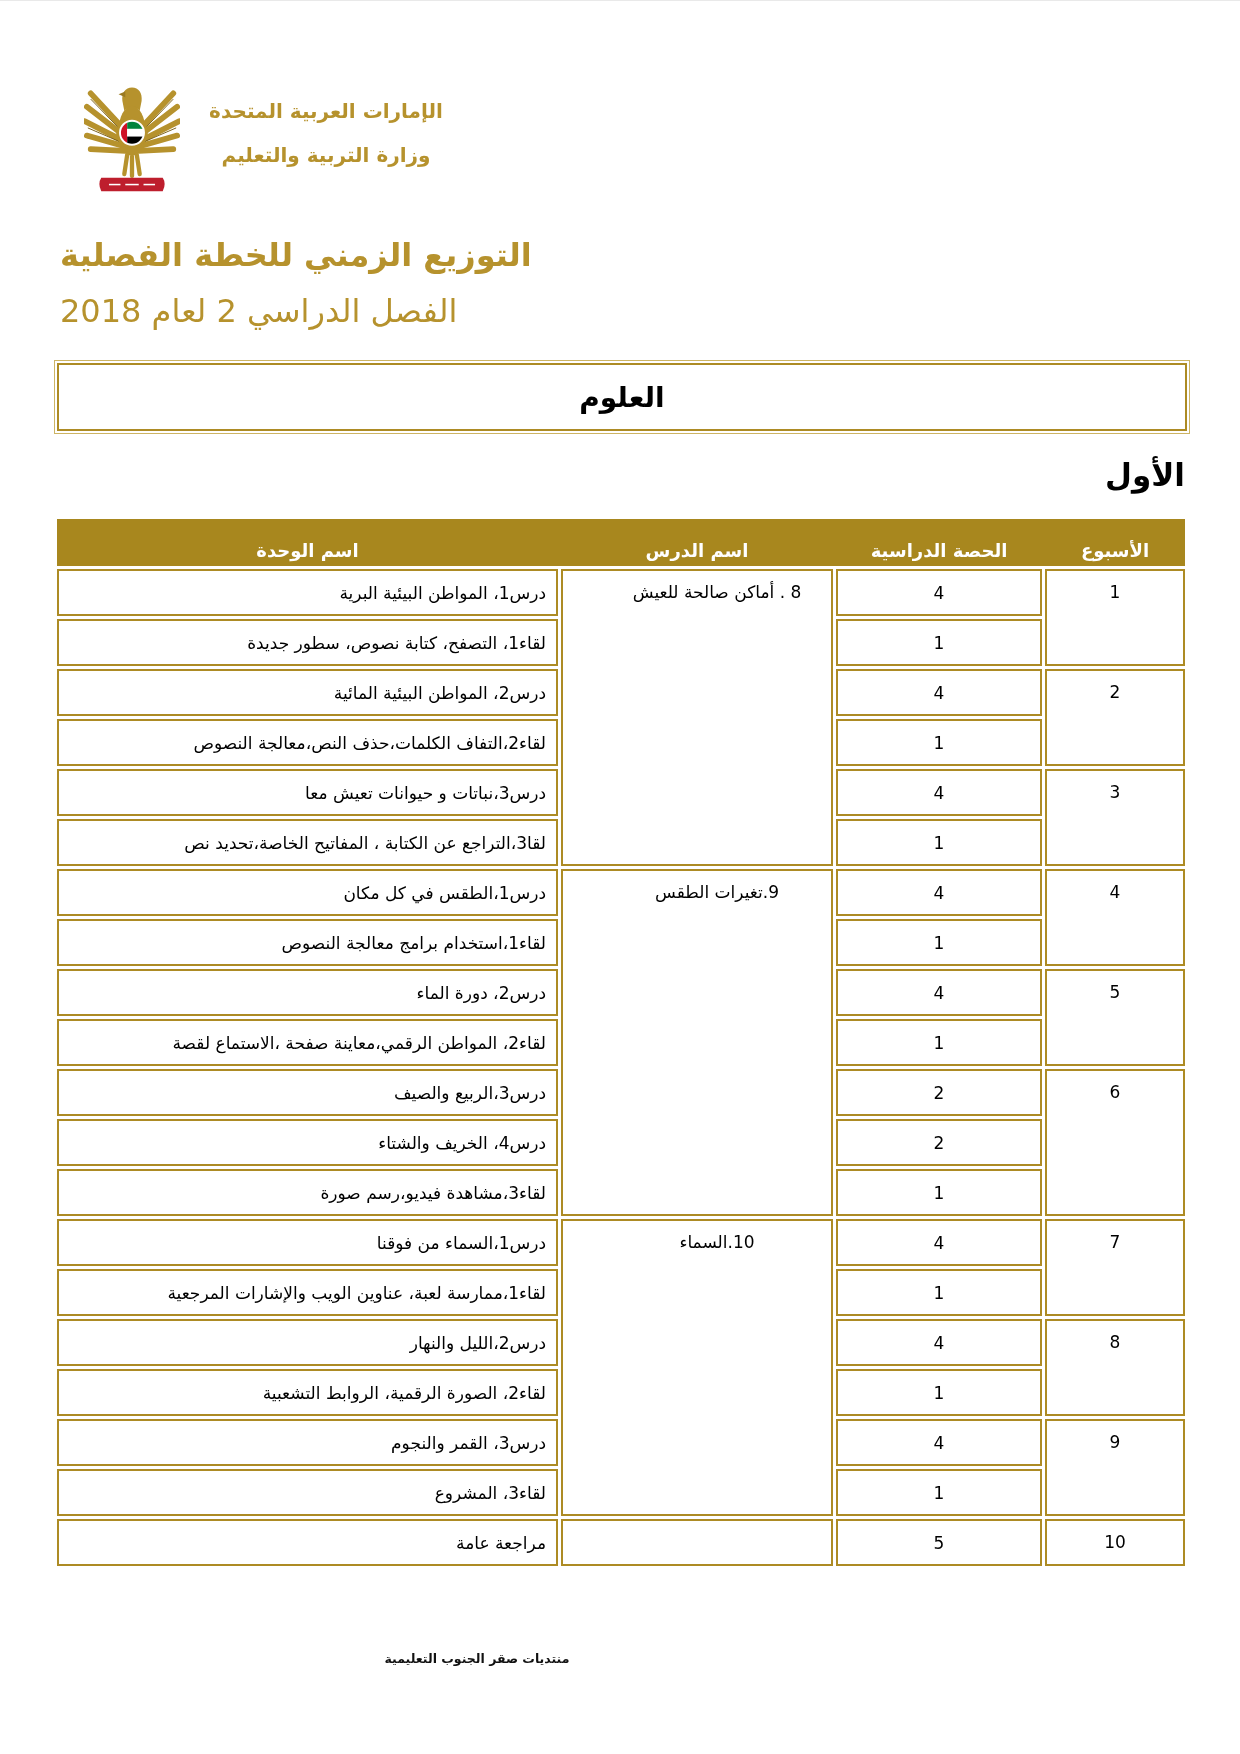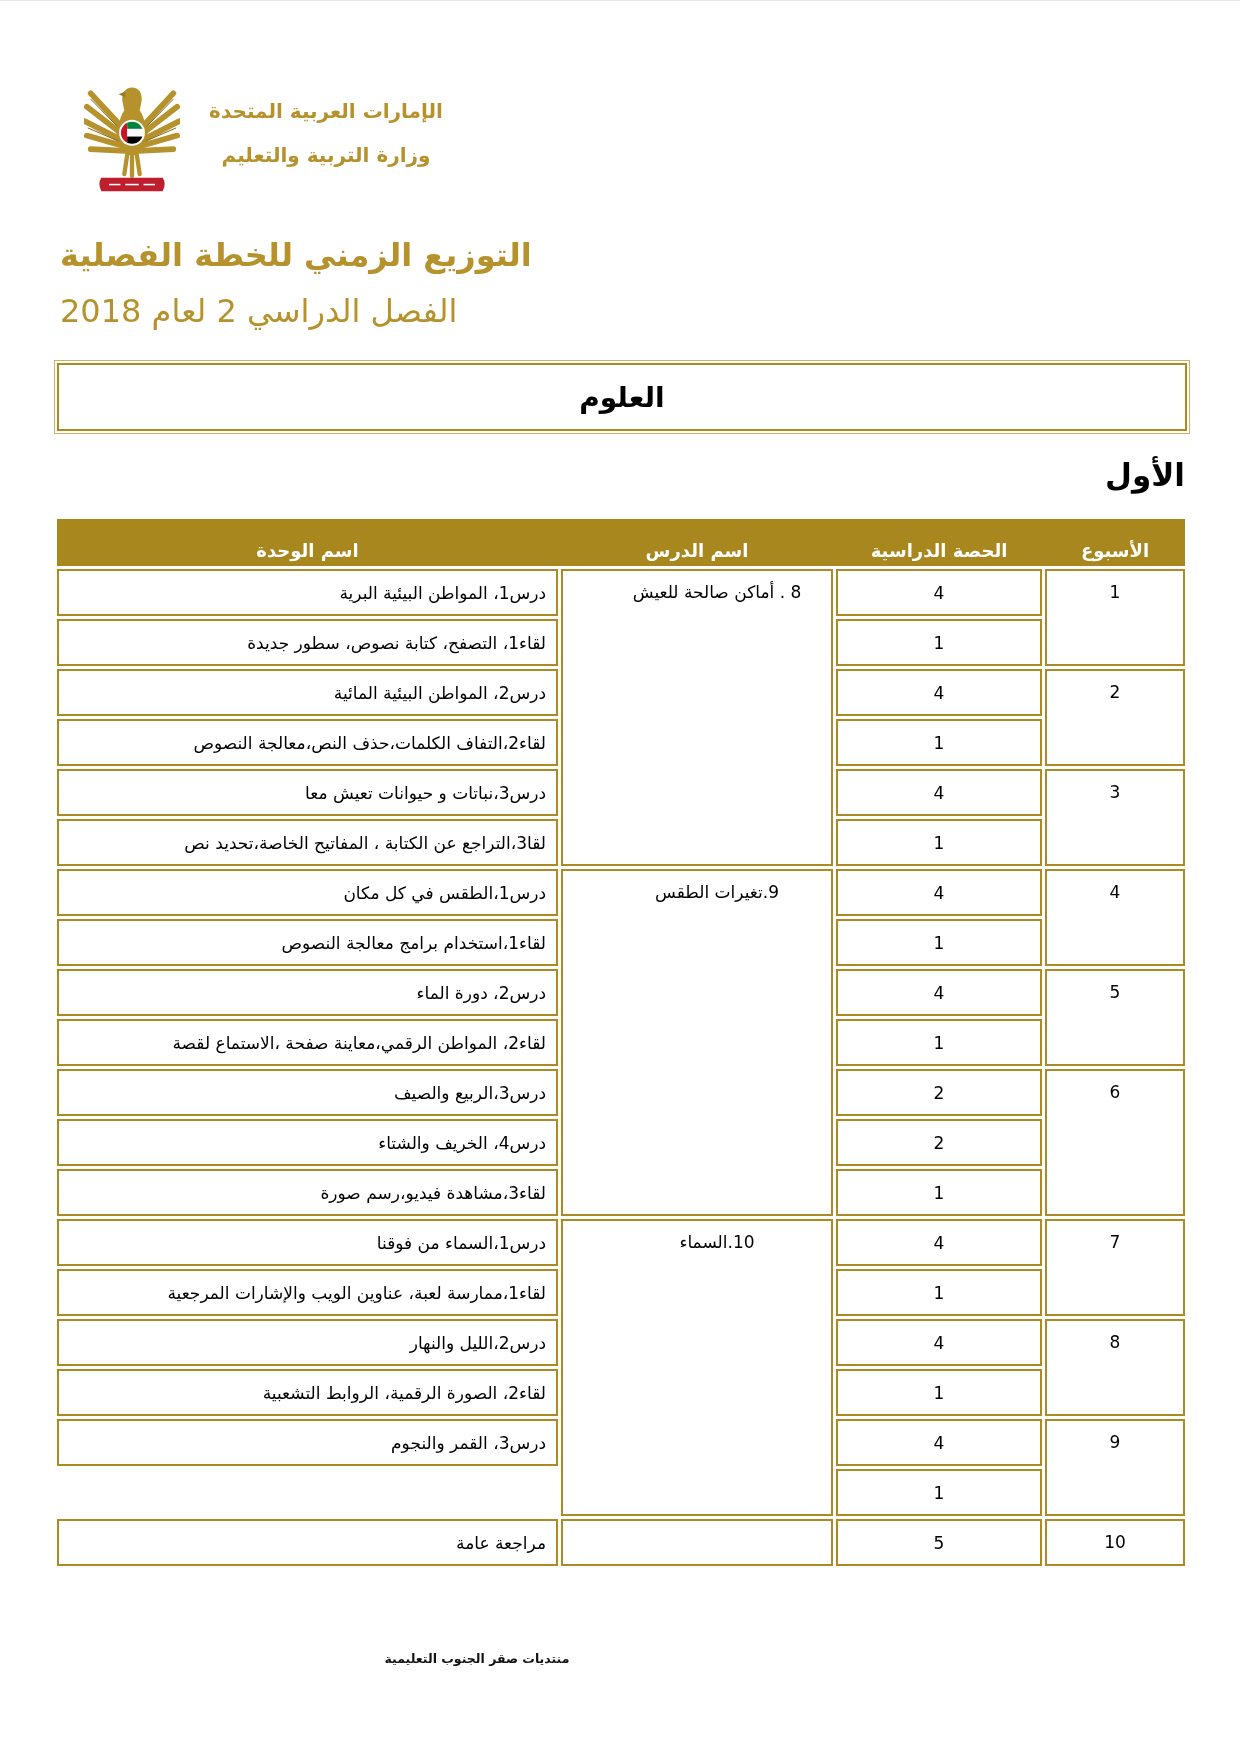--- a/index.html
+++ b/index.html
@@ -197,18 +197,19 @@
     <div class="cell lesson" style="grid-row:9">درس2، دورة الماء</div>
     <div class="cell lesson" style="grid-row:10">لقاء2، المواطن الرقمي،معاينة صفحة ،الاستماع لقصة</div>
     <div class="cell lesson" style="grid-row:11">درس3،الربيع والصيف</div>
     <div class="cell lesson" style="grid-row:12">درس4، الخريف والشتاء</div>
     <div class="cell lesson" style="grid-row:13">لقاء3،مشاهدة فيديو،رسم صورة</div>
     <div class="cell lesson" style="grid-row:14">درس1،السماء من فوقنا</div>
     <div class="cell lesson" style="grid-row:15">لقاء1،ممارسة لعبة، عناوين الويب والإشارات المرجعية</div>
     <div class="cell lesson" style="grid-row:16">درس2،الليل والنهار</div>
     <div class="cell lesson" style="grid-row:17">لقاء2، الصورة الرقمية، الروابط التشعبية</div>
     <div class="cell lesson" style="grid-row:18">درس3، القمر والنجوم</div>
+    <div class="cell lesson" style="grid-row:19">لقاء3، المشروع</div>
     <div class="cell lesson" style="grid-row:20">مراجعة عامة</div>
   </div>
 
   <div class="footer-credit">منتديات صقر الجنوب التعليمية</div>
 
 </div>
 
 </body></html>

